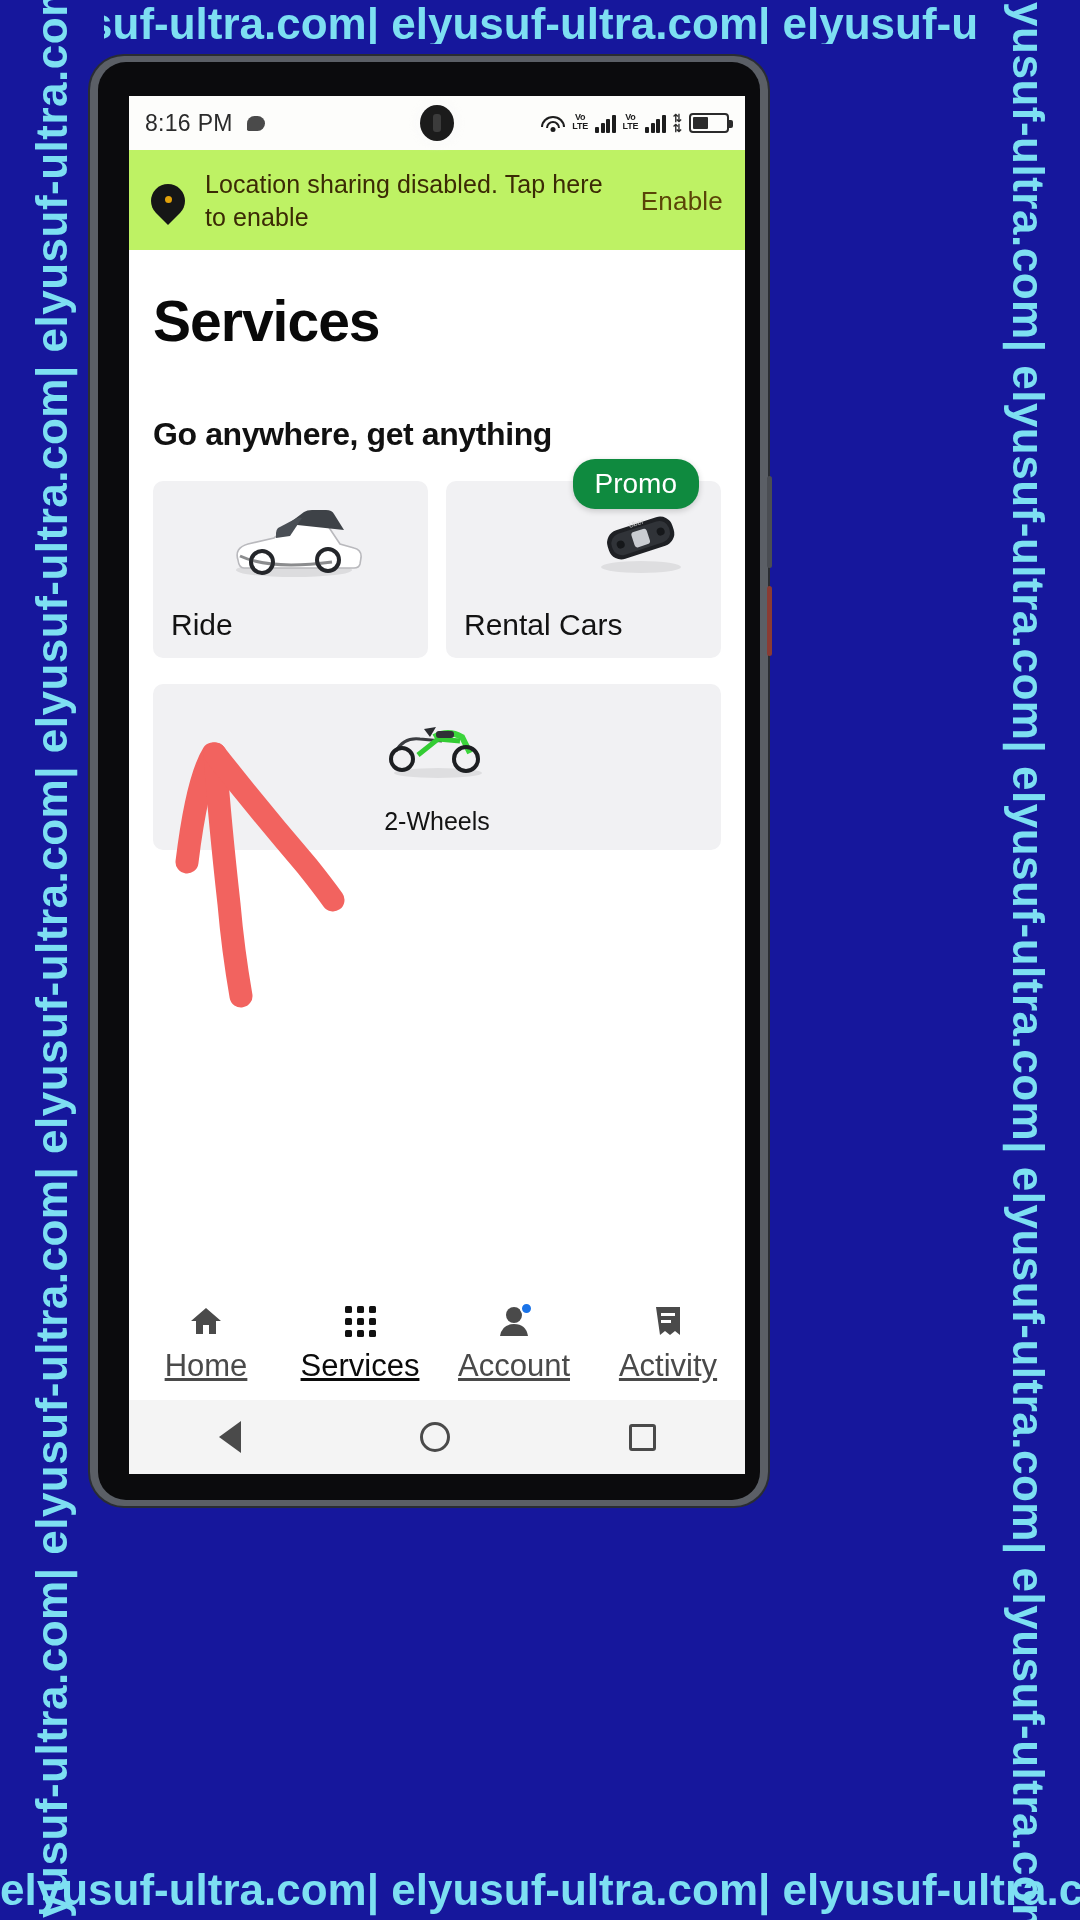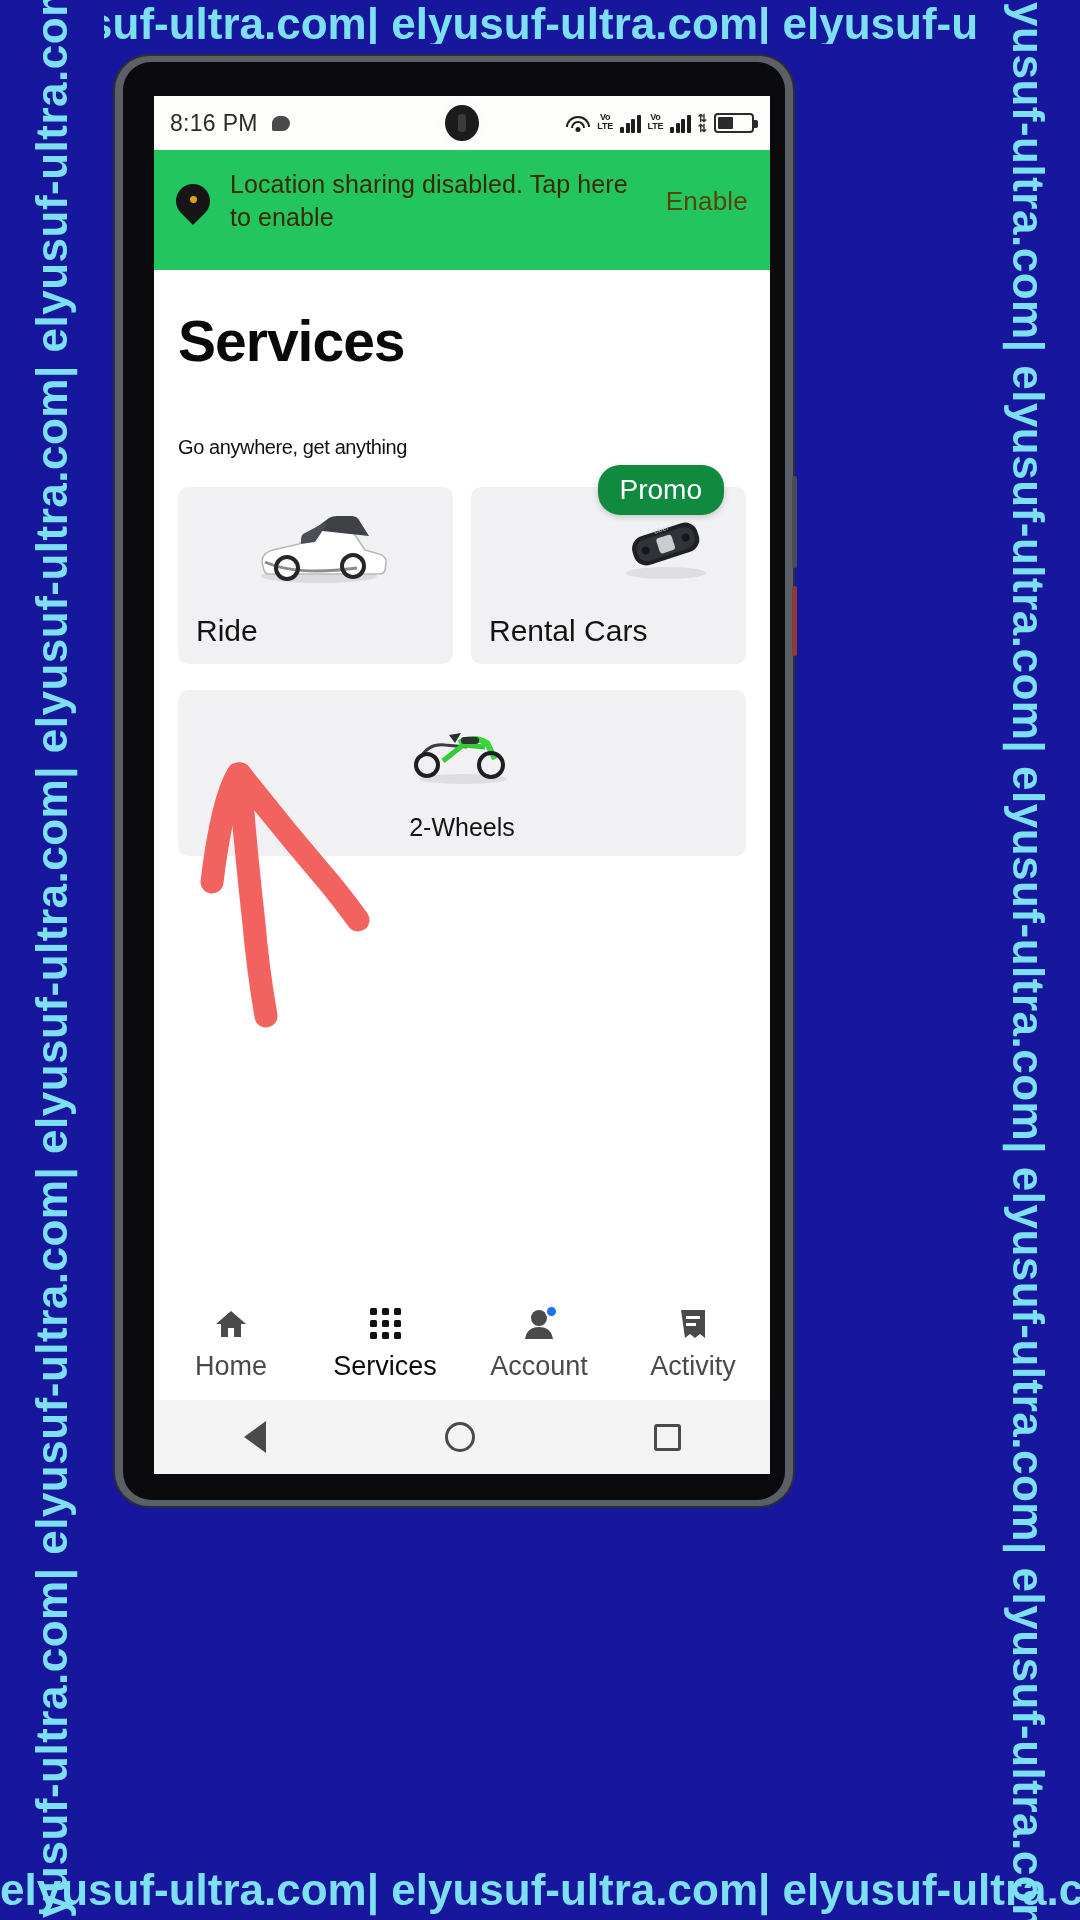--- a/index.html
+++ b/index.html
@@ -35,21 +35,21 @@
     white-space:nowrap; line-height:60px; text-align:center;
   }
   .wm-top {
     position:absolute; left:0; right:0; top:0; height:44px;
     overflow:hidden; color:#7ddff2; font-size:44px; font-weight:bold;
     white-space:nowrap; line-height:48px; text-align:center;
   }
 
   
   .phone-outer {
-    position:absolute; left:115px; top:56px;
+    position:absolute; left:90px; top:56px;
     width:678px; height:1450px;
     background:#5b5f66;
     border-radius:34px;
     box-shadow:0 0 0 2px #2a2d33;
   }
   .phone-body {
     position:absolute; left:8px; top:6px; right:8px; bottom:6px;
     background:#0b0b0d;
     border-radius:28px;
   }
@@ -124,23 +124,23 @@
   .battery::after{
     content:""; position:absolute; right:-6px; top:5px;
     width:4px; height:8px; background:#2b2b2b; border-radius:0 2px 2px 0;
   }
   .battery span {
     display:block; height:100%; background:#2b2b2b; border-radius:1px;
   }
 
   
   .banner {
-    background:#22c55e;
+    background:#bef264;
     display:flex; align-items:center;
-    padding:18px 22px 36px 22px;
+    padding:18px 22px 16px 22px;
     gap:20px;
     justify-content:center;
   }
   .banner-pin {
     width:34px; height:34px; position:relative; flex:0 0 auto;
   }
   .banner-pin .head {
     position:absolute; left:0; top:0; width:34px; height:34px;
     border-radius:50% 50% 50% 0; transform:rotate(-45deg);
     background:#161616;
@@ -159,21 +159,21 @@
     font-size:26px; color:#5a4407; letter-spacing:.2px;
   }
 
   
   .content { padding:0 24px; position:relative; height:1060px; background:#fff;}
   .page-title {
     font-size:57px; font-weight:bold; color:#090909;
     letter-spacing:-1px; padding-top:38px;
   }
   .section-title {
-    font-size:20px; font-weight:normal; color:#111; letter-spacing:-.4px;
+    font-size:32px; font-weight:bold; color:#111; letter-spacing:-.4px;
     margin-top:62px;
   }
 
   .row-big { display:flex; gap:18px; margin-top:28px; position:relative; }
   .card-big {
     flex:1 1 0; height:177px; background:#f1f1f3;
     border-radius:10px; position:relative; overflow:visible;
   }
   .card-big .label {
     position:absolute; left:18px; bottom:16px;
@@ -214,21 +214,21 @@
   
   .bottomnav {
     position:absolute; left:0; right:0; bottom:74px;
     height:112px; background:#fff;
     display:flex; align-items:center;
   }
   .navitem {
     flex:1 1 0; display:flex; flex-direction:column;
     align-items:center; gap:10px; position:relative;
   }
-  .navitem .nlabel { font-size:27px; color:#4a4a4a; }
+  .navitem .nlabel { font-size:31px; color:#4a4a4a;text-decoration:underline; }
   .navitem.active .nlabel { color:#0b0b0b; }
   .nicon { height:34px; display:flex; align-items:center; justify-content:center; position:relative;}
 
   .dots-grid { display:grid; grid-template-columns:repeat(3,7px); gap:5px; }
   .dots-grid i { width:7px; height:7px; background:#111; border-radius:1.5px; display:block;}
 
   .badge-dot {
     position:absolute; right:-4px; top:-2px;
     width:13px; height:13px; border-radius:50%;
     background:#1a73e8; border:2px solid #fff;

